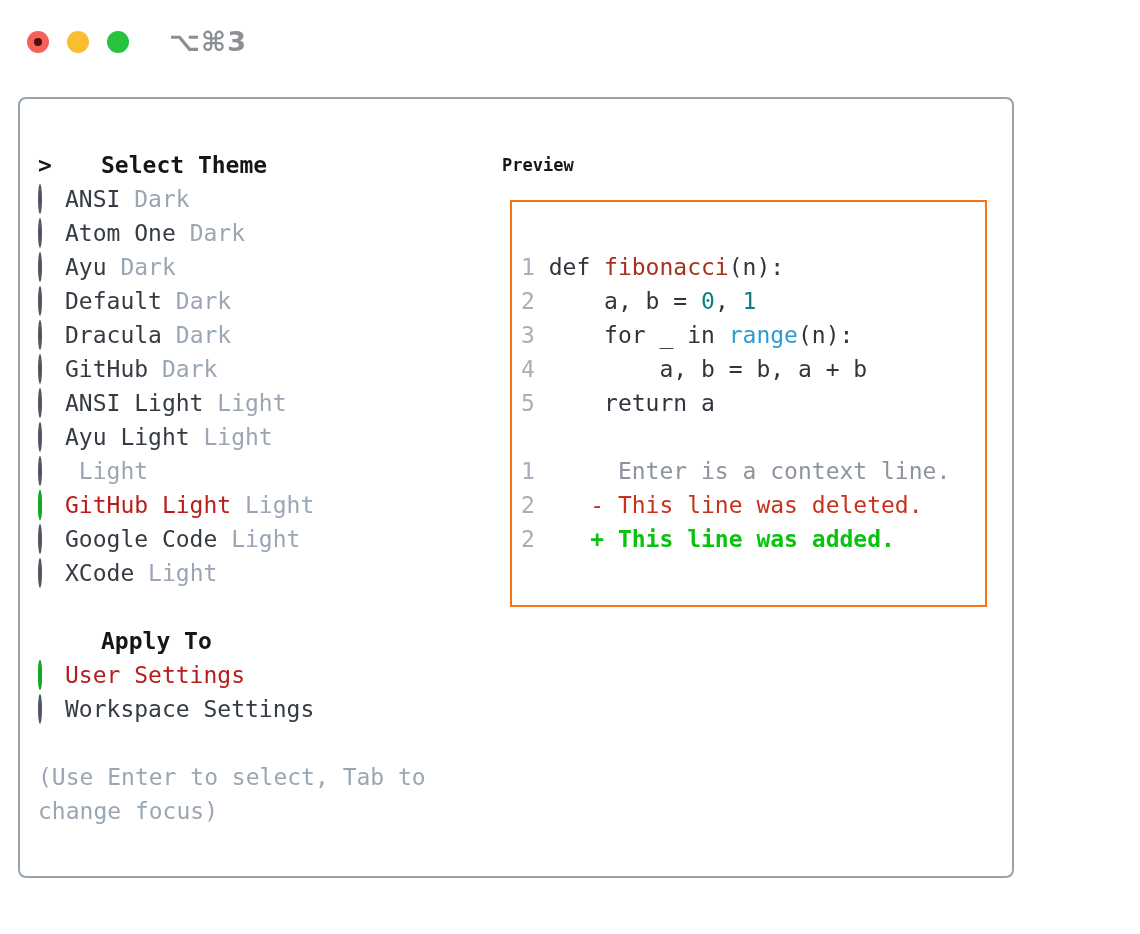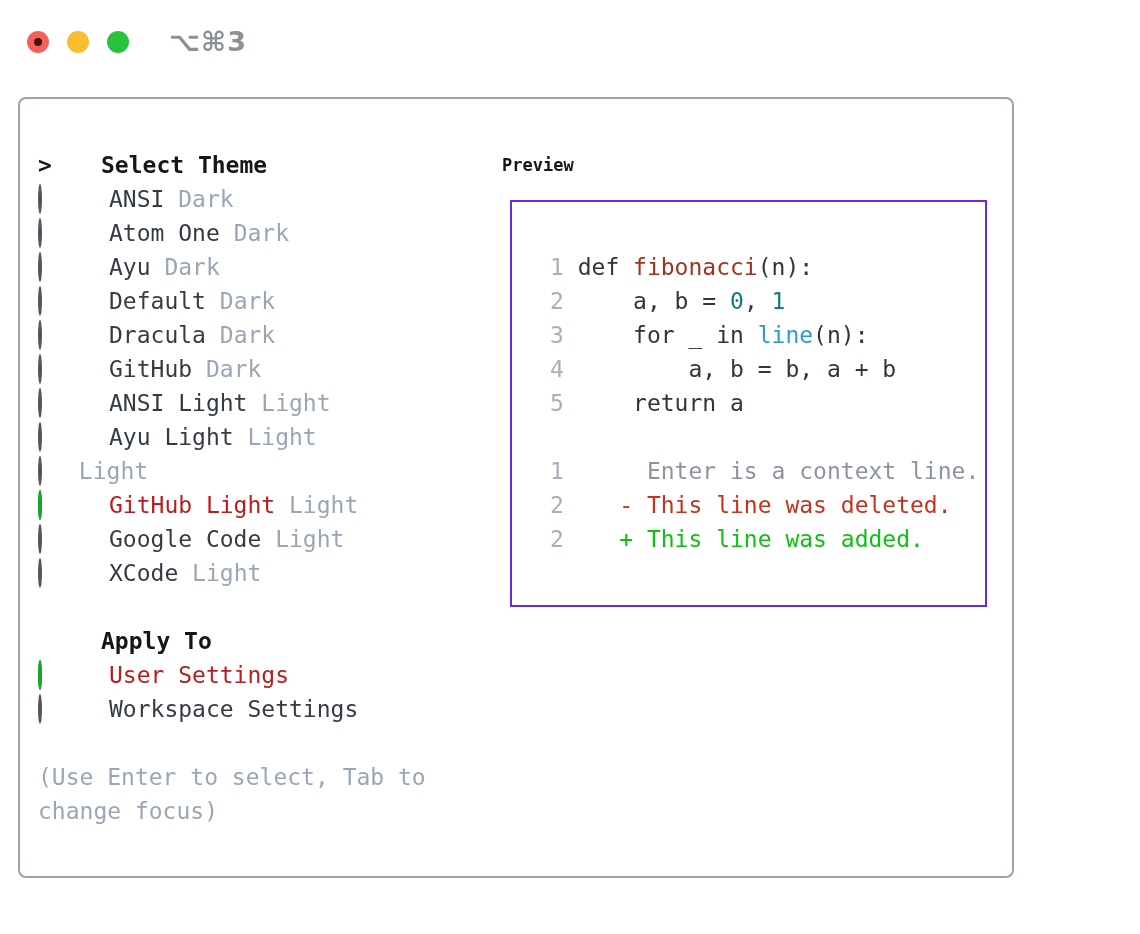--- a/index.html
+++ b/index.html
@@ -21,38 +21,38 @@
 
   
   .left-col { position:absolute; left:18px; top:49px; font-size:23px; }
   .row { display:flex; align-items:center; height:34px; line-height:34px; white-space:pre; }
   .row.spacer { height:34px; }
   .gutter { display:inline-block; width:27px; flex:0 0 27px; }
   .prefix { color:#14171a; font-weight:bold; }
   .hdr { color:#14171a; font-weight:bold;margin-left:36px; }
   .radio { width:13px; height:13px; border:2px solid #50565e; border-radius:50%; background:transparent; }
   .row.selected .radio { background:#12a826; border-color:#12a826; }
-  .name { color:#343b43;margin-left:44px; }
+  .name { color:#343b43; }
   .row.selected .name { color:#b91c1c; }
   .variant { color:#9aa6b4; margin-left:1ch; }
   .hint { width:420px; color:#9aa6b4; font-size:23px; line-height:34px; }
 
   
   .preview-header { position:absolute; left:482px; top:49px; height:34px; line-height:34px; font-size:17px; font-weight:bold; color:#14171a; }
-  .preview-box { position:absolute; left:490px; top:101px; width:477px; height:407px; border:2px solid #6d28d9; background:#fff; overflow:hidden;padding-left:29px; }
+  .preview-box { position:absolute; left:490px; top:101px; width:477px; height:407px; border:2px solid #f97316; background:#fff; overflow:hidden; }
   .preview-content { padding:48px 0 0 9px; font-size:23px; }
   .pline { height:34px; line-height:34px; white-space:pre; }
   .ln { display:inline-block; width:2ch; color:#a6afbb; }
   .code { color:#2f353d; }
   .fn   { color:#a5301c; }
   .num  { color:#0c7d84; }
   .bi   { color:#2d9bd2; }
   .ctx  { color:#8d949e; }
   .del  { color:#c6331c; }
-  .add  { color:#0bc20f; }
+  .add  { color:#0bc20f;font-weight:bold; }
 </style>
 </head>
 <body>
 
 <div class="window">
 
   <div class="titlebar">
     <div class="tl tl-red"></div>
     <div class="tl tl-yellow"></div>
     <div class="tl tl-green"></div>
@@ -123,21 +123,21 @@
 
     <div class="preview-header">Preview</div>
 
     <div class="preview-box">
       <div class="preview-content">
 
         <div class="pline"><span class="ln">1</span><span class="code">def </span><span class="fn">fibonacci</span><span class="code">(n):</span></div>
 
         <div class="pline"><span class="ln">2</span><span class="code">    a, b = </span><span class="num">0</span><span class="code">, </span><span class="num">1</span></div>
 
-        <div class="pline"><span class="ln">3</span><span class="code">    for _ in </span><span class="bi">line</span><span class="code">(n):</span></div>
+        <div class="pline"><span class="ln">3</span><span class="code">    for _ in </span><span class="bi">range</span><span class="code">(n):</span></div>
 
         <div class="pline"><span class="ln">4</span><span class="code">        a, b = b, a + b</span></div>
 
         <div class="pline"><span class="ln">5</span><span class="code">    return a</span></div>
 
         <div class="pline"></div>
 
         <div class="pline"><span class="ln">1</span><span class="ctx">     Enter is a context line.</span></div>
 
         <div class="pline"><span class="ln">2</span><span class="del">   - This line was deleted.</span></div>

